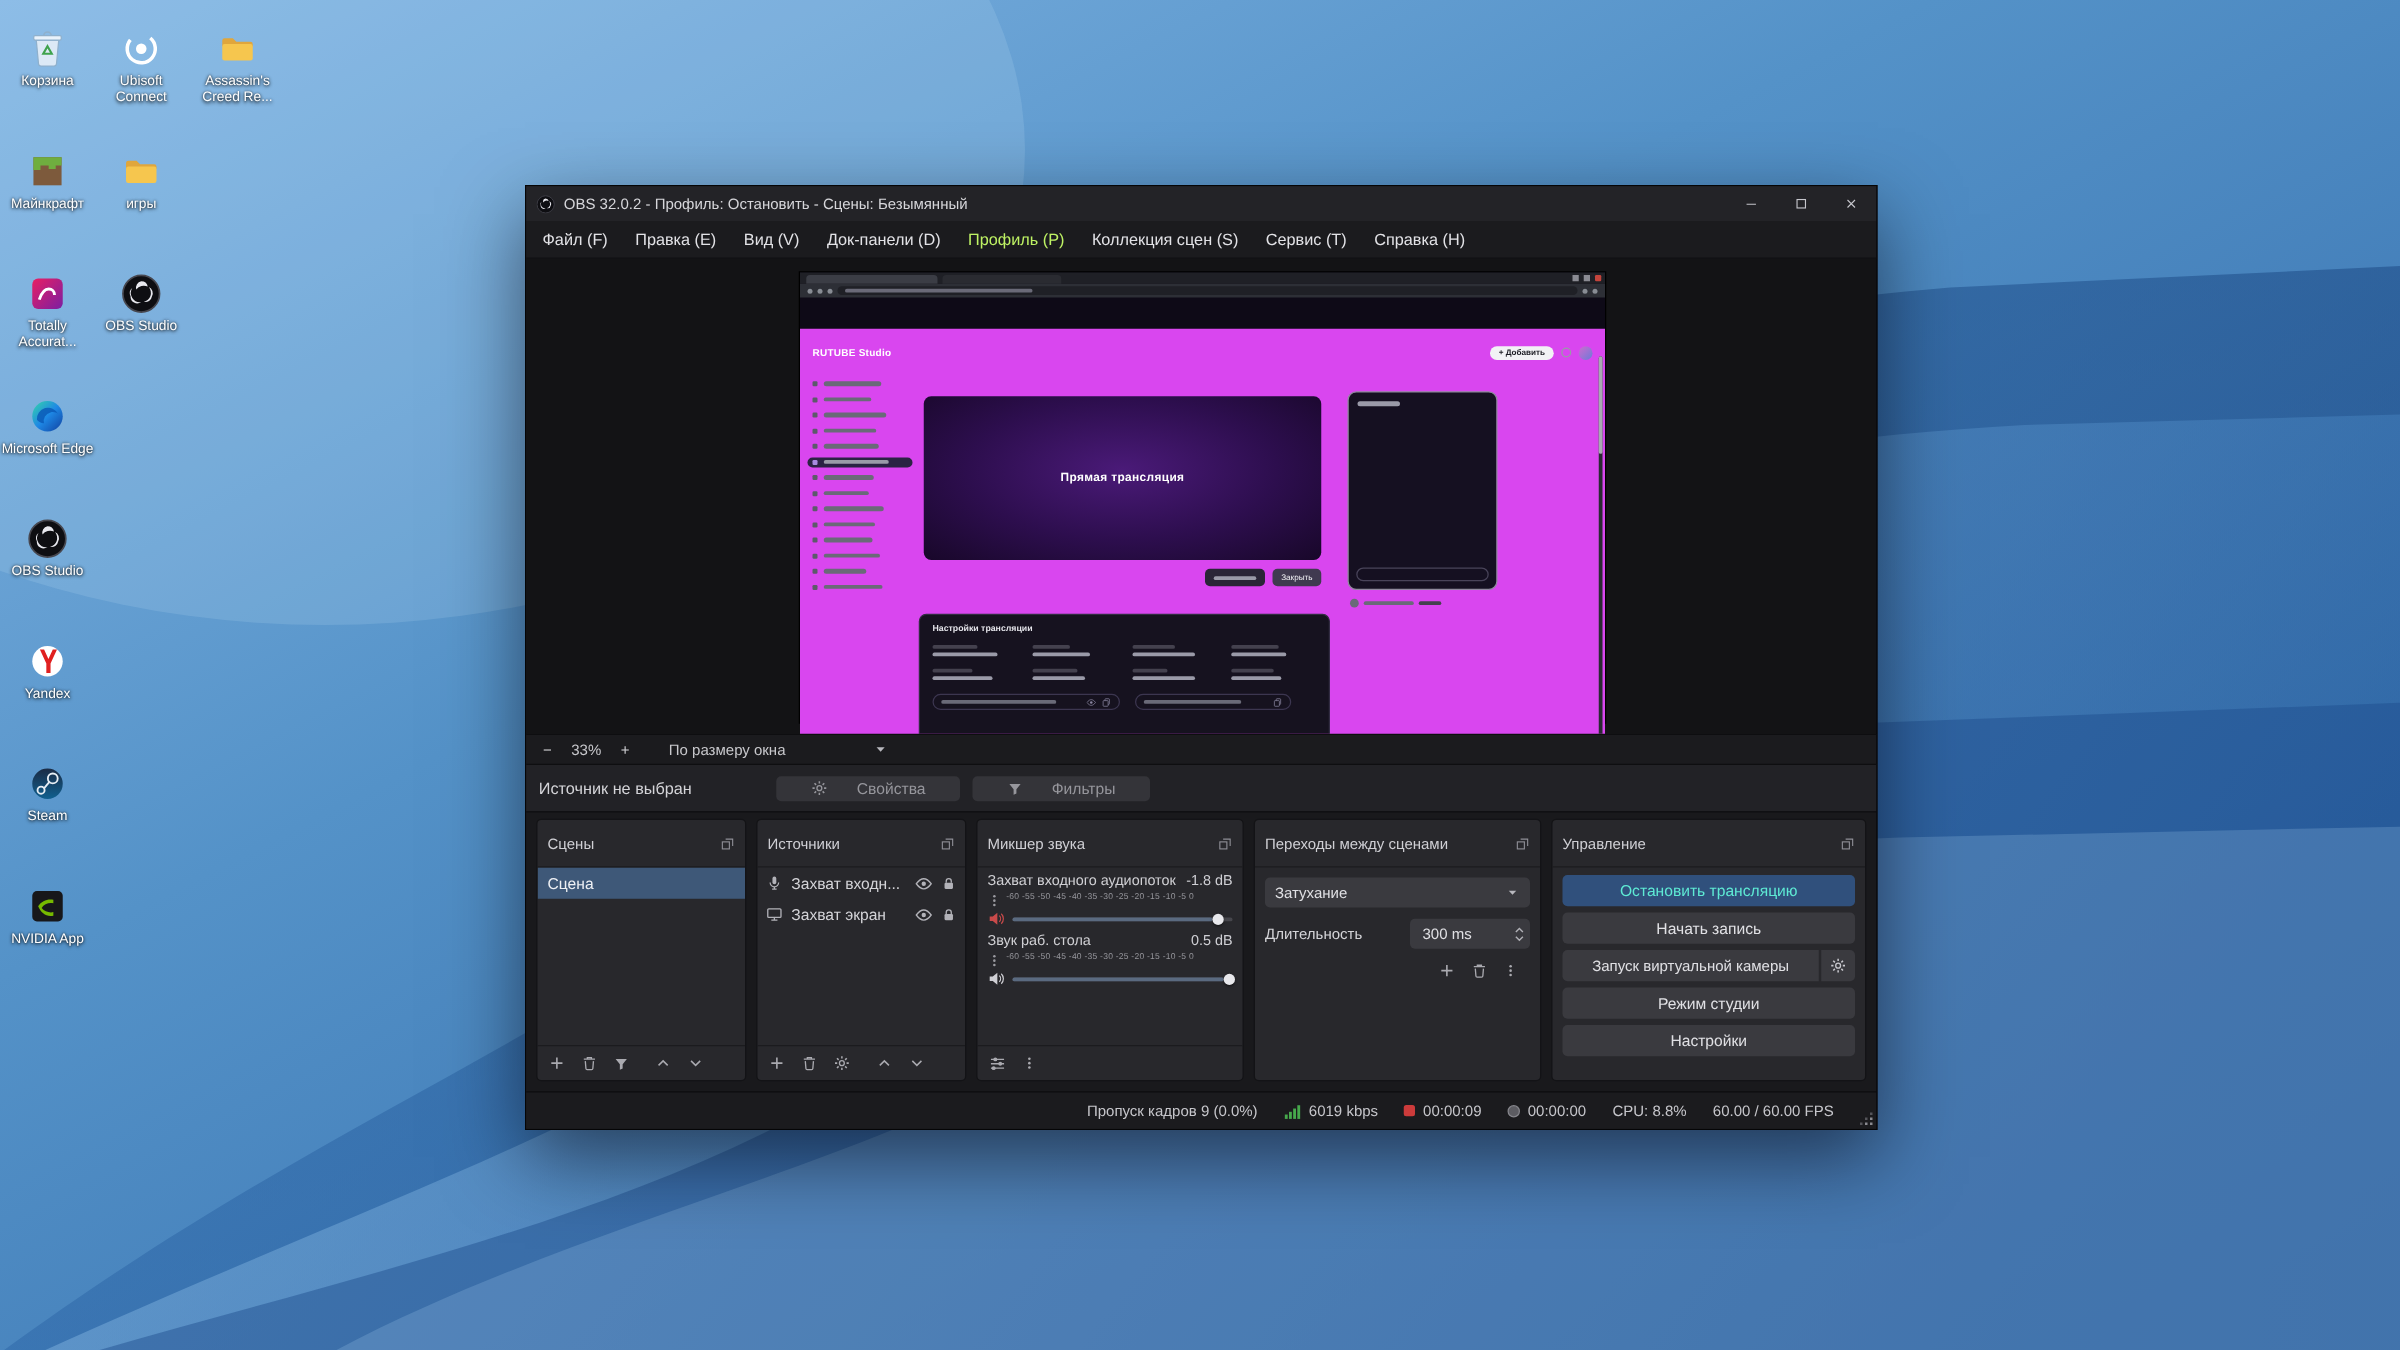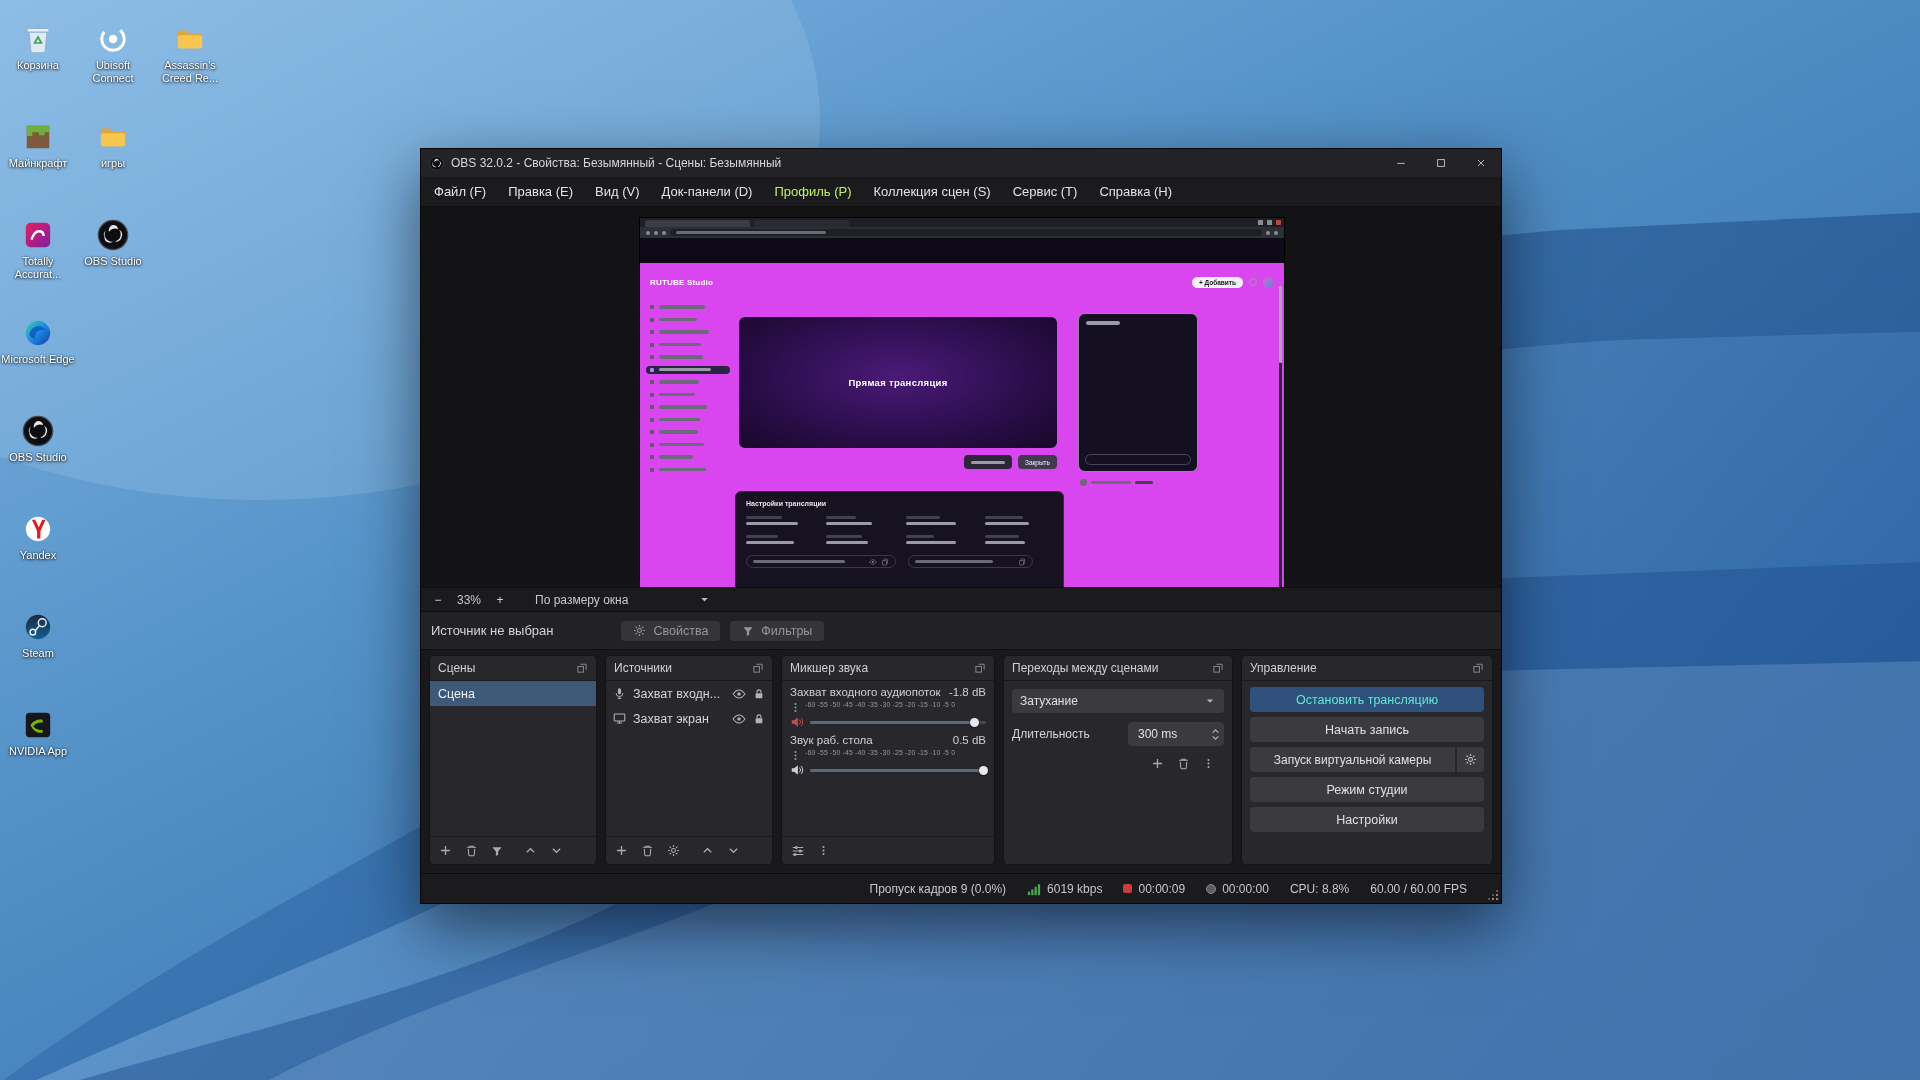--- a/index.html
+++ b/index.html
@@ -80,28 +80,28 @@
   .rt-scroll { position:absolute; right:2px; top:22px; width:3px; height:334px; background:#2a2a33; border-radius:2px; }
   .rt-scroll i { display:block; width:3px; height:78px; background:#a8a8b2; border-radius:2px; }
 
   
   .zoombar { height:24px; background:#1b1b1e; border-top:1px solid #0e0e10; display:flex; align-items:center; padding:0 10px; gap:12px; font-size:12px; color:#c8c8cc; flex:0 0 auto; }
   .zoombar .zbtn { width:14px; text-align:center; color:#d2d2d6; }
   .zoombar .fit { margin-left:16px; }
   .zoombar .caret { margin-left:58px; color:#b8b8be; }
   .sourcebar { height:38px; background:#222226; border-top:1px solid #0e0e10; display:flex; align-items:center; padding:0 10px; gap:10px; flex:0 0 auto; }
   .sourcebar .msg { font-size:13px; color:#d4d4d8; margin-right:58px; }
-  .tb-btn { height:20px; padding:0 12px; background:#343439; border-radius:4px; display:flex; align-items:center; gap:7px; font-size:12.5px; color:#96969c; }
+  .tb-btn { height:20px; padding:0 28px; background:#343439; border-radius:4px; display:flex; align-items:center; gap:23px; font-size:12.5px; color:#96969c; }
 
   
   .docks { height:224px; background:#19191c; border-top:1px solid #0e0e10; display:flex; gap:8px; padding:5px 8px 8px; flex:0 0 auto; }
   .dock { background:#28282c; border:1px solid #131316; border-radius:4px; display:flex; flex-direction:column; overflow:hidden; }
   .dock.scenes { width:168px; } .dock.sources { width:168px; } .dock.mixer { width:214px; }
   .dock.transitions { width:230px; } .dock.controls { flex:1 1 auto; }
-  .dock-h { height:25px; display:flex; align-items:center; padding:0 8px; font-size:12px; color:#cfcfd4; border-bottom:1px solid #1b1b1e; flex:0 0 auto; }
+  .dock-h { height:38px; display:flex; align-items:center; padding:0 8px; font-size:12px; color:#cfcfd4; border-bottom:1px solid #1b1b1e; flex:0 0 auto; }
   .dock-h .pop { margin-left:auto; color:#8e8e96; display:flex; }
   .dock-body { flex:1 1 auto; overflow:hidden; }
   .dock-tools { height:28px; border-top:1px solid #1b1b1e; display:flex; align-items:center; gap:13px; padding:0 9px; color:#aaaab0; flex:0 0 auto; }
   .dock-tools .sep { margin-left:8px; }
 
   .scene-item { height:25px; display:flex; align-items:center; padding:0 8px; background:#3e5878; color:#eef0f4; font-size:12.5px; }
   .src-row { height:25px; display:flex; align-items:center; gap:7px; padding:0 7px; color:#d4d4d8; font-size:12.5px; }
   .src-row .name { flex:1 1 auto; white-space:nowrap; overflow:hidden; text-overflow:ellipsis; }
   .src-row .ric { color:#b2b2b8; display:flex; }
 
@@ -416,21 +416,21 @@
     </div>
     <div class="dicon-label">Assassin's Creed Re...</div>
   </div>
 
   <div class="obs-window">
 
     <div class="titlebar">
       <svg class="app-ic">
           <use href="#i-obs"></use>
         </svg>
-      <span class="title-text">OBS 32.0.2 - Свойства: Безымянный - Сцены: Безымянный</span>
+      <span class="title-text">OBS 32.0.2 - Профиль: Остановить - Сцены: Безымянный</span>
       <div class="win-btns">
         <span class="win-btn">
             <svg class="ic" width="12" height="12">
               <use href="#i-min"></use>
             </svg>
           </span>
         <span class="win-btn">
             <svg class="ic" width="12" height="12">
               <use href="#i-max"></use>
             </svg>

